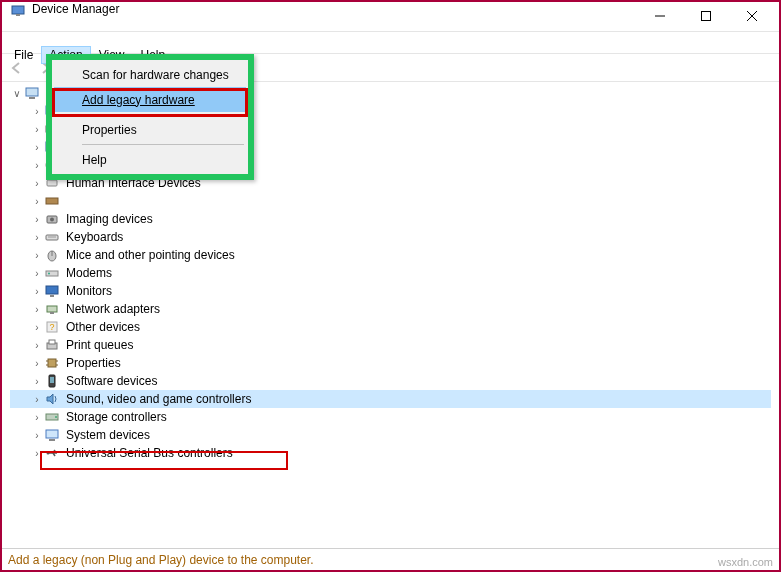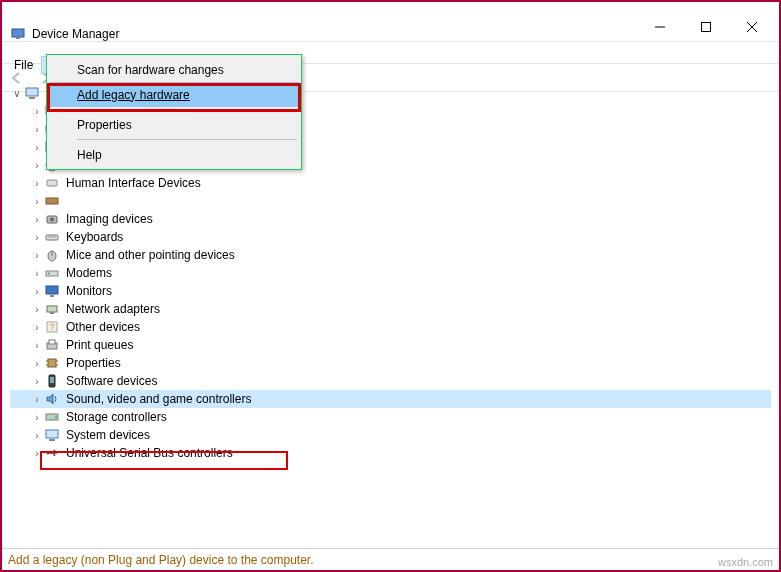--- a/index.html
+++ b/index.html
@@ -1,35 +1,35 @@
 <!DOCTYPE html>
 <html><head>
 <meta charset="utf-8">
 <style>
 * { box-sizing: border-box; margin: 0; padding: 0; font-family: "Segoe UI", Tahoma, sans-serif; }
 body { width: 781px; height: 572px; background: #fff; border: 2px solid #a9003a; position: relative; overflow: hidden; font-size: 12px; color: #000; }
-.titlebar { height: 40px; display: flex; align-items: flex-end; padding: 0 4px; border-bottom: 1px solid #e5e5e5; }
+.titlebar { height: 30px; display: flex; align-items: flex-start; padding: 0 4px; border-bottom: 1px solid #e5e5e5; }
 .titlebar .app-icon { width: 16px; height: 16px; margin: 0 6px 0 4px; display:inline-block; }
 .titlebar .title { flex: 1; font-size: 12px; }
 .win-btns { display: flex; }
 .win-btn { width: 46px; height: 28px; display: flex; align-items: center; justify-content: center; font-size: 14px; }
 .menubar { height: 22px; display: flex; align-items: center; padding: 0 4px; border-bottom: 1px solid #e5e5e5; position: relative; z-index: 5; }
 .menu-item { padding: 2px 8px; font-size: 12px; cursor: default; margin-top: 24px; }
 .menu-item.active { background: #cce8ff; border: 1px solid #99d1ff; padding: 1px 7px; }
 .toolbar { height: 28px; display: flex; align-items: center; padding: 0 4px; gap: 6px; border-bottom:1px solid #e5e5e5; }
 .tool-btn { width: 22px; height:22px; display:flex; align-items:center; justify-content:center; opacity:.4; }
 .tree { position: absolute; top: 82px; left: 8px; right: 8px; bottom: 30px; overflow: auto; }
 .tree-root { display:flex; align-items:center; padding:1px 0; }
 .tree-root .arrow { width:14px; text-align:center; color:#666; font-size:10px; }
 .device-line { display:flex; align-items:center; height:18px; padding-left:20px; }
 .device-line .arrow { width:14px; color:#666; font-size:10px; text-align:center; }
 .device-line .icon { width:16px; height:16px; margin-right:6px; display:inline-flex; align-items:center; justify-content:center; }
 .device-line.selected { background:#cce8ff; }
 .highlight-box { border:2px solid #d20000; position:absolute; pointer-events:none; }
-.dropdown { position:absolute; top:52px; left:44px; width:256px; background:#f0f0f0; border:1px solid #22c55e; box-shadow:2px 2px 4px rgba(0,0,0,.25); z-index:10; padding:2px; }
+.dropdown { position:absolute; top:52px; left:44px; width:208px; background:#f0f0f0; border:6px solid #22c55e; box-shadow:2px 2px 4px rgba(0,0,0,.25); z-index:10; padding:2px; }
 .dropdown .dd-item { height:25px; display:flex; align-items:center; padding-left:28px; font-size:12px; }
 .dropdown .dd-item.highlighted { background:#91c9f7;text-decoration:underline; }
 .dropdown .dd-sep { height:1px; background:#c0c0c0; margin:2px 2px 2px 28px; }
 .highlight-dd { border:3px solid #d20000; position:absolute; top:28px; left:0; right:0; height:29px; pointer-events:none; }
 .statusbar { position:absolute; bottom:0; left:0; right:0; height:22px; border-top:1px solid #d0d0d0; display:flex; align-items:center; padding:0 6px; font-size:12px; color:#a16207; }
 .watermark { position:absolute; bottom:2px; right:6px; font-size:11px; color:#aaa; }
 svg { display:block; }
 </style>
 </head>
 <body>

